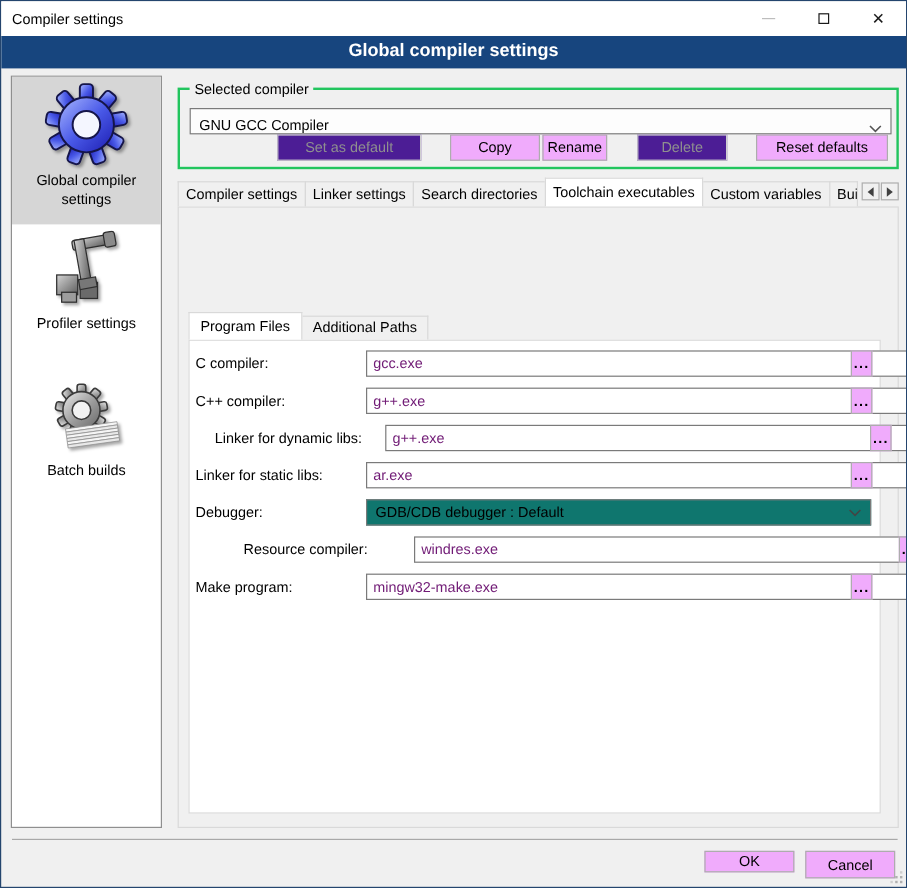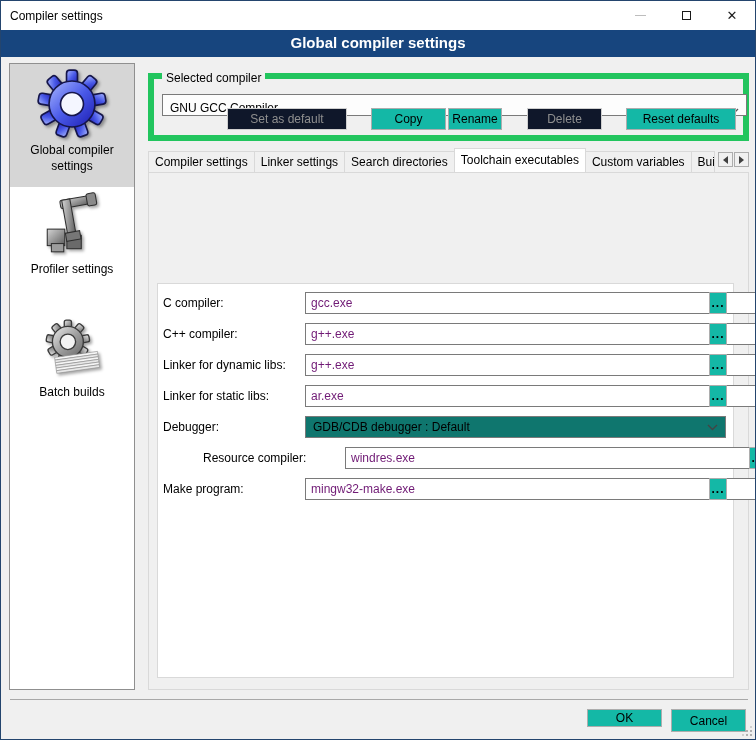--- a/index.html
+++ b/index.html
@@ -25,31 +25,31 @@
   
   .sidebar { position:absolute; left:8px; top:62px; width:126px; height:627px; background:#fff;
              border:1px solid #8f8f8f; }
   .side-item { width:100%; height:123px; display:flex; flex-direction:column; align-items:center;
                padding-top:5px; cursor:default; }
   .side-item.selected { background:#d6d6d6; }
   .side-item svg { filter:drop-shadow(2px 2.5px 1.5px rgba(0,0,0,0.35)); }
   .side-label { text-align:center; line-height:1.3; margin-top:4px; width:112px; }
 
   
-  .grp { position:absolute; border:6px solid #22c55e; }
+  .grp { position:absolute; border:2px solid #22c55e; }
   .grp-label { position:absolute; top:-8px; left:8px; background:#f0f0f0; padding:0 4px; white-space:nowrap; }
 
   #grp-compiler { left:147px; top:72px; width:601px; height:68px; }
   .combo { position:absolute; left:8px; top:15px; width:585px; height:22px; background:#fdfdfd;
            border:1px solid #7a7a7a; display:flex; align-items:flex-end; justify-content:space-between;
            padding:0 7px; }
   .btnrow { position:absolute; right:7px; bottom:5px; display:flex; align-items:center; }
-  .btn { height:22px; background:#14b8a6; border:1px solid #adadad; display:flex; align-items:center;
+  .btn { height:22px; background:#f0abfc; border:1px solid #adadad; display:flex; align-items:center;
          justify-content:center; white-space:nowrap; cursor:default; }
-  .btn.disabled { background:#0f172a; border-color:#cfcfcf; color:#8f8f8f;margin-left:25px; }
+  .btn.disabled { background:#4c1d95; border-color:#cfcfcf; color:#8f8f8f;margin-left:25px; }
   .w-sad { width:120px; } .w-copy { width:75px; margin-left:24px; } .w-ren { width:54px; margin-left:2px; }
   .w-del { width:75px; margin-left:2px; } .w-reset { width:110px; margin-left:24px; }
 
   
   .tabs { position:absolute; left:147px; top:147px; width:601px; height:24px; display:flex;
           align-items:flex-end; z-index:3; }
   .tab { height:21px; line-height:20px; padding:0 6px; background:#f0f0f0; border:1px solid #d9d9d9;
          border-bottom:none; white-space:nowrap; margin-right:-1px; }
   .tab.active { height:24px; line-height:23px; background:#fff; position:relative; z-index:2; }
   .tab.clipped { width:37px; overflow:hidden; padding-right:0; }
@@ -83,21 +83,21 @@
                 border:1px solid #d9d9d9; z-index:2; }
 
   .row { position:absolute; left:0; width:100%; height:23px; }
   .row-label { position:absolute; left:5px; top:4px; white-space:nowrap; }
   .row-input { position:absolute; left:147px; top:0; width:473px; height:22px; border:1px solid #7a7a7a;
                background:#fff; padding:0 5px; font:12px "Liberation Sans", sans-serif; color:#701a75; }
   .row-browse { position:absolute; left:551px; top:0; width:18px; height:22px; font-weight:bold; letter-spacing:1px; }
   .row-select { position:absolute; left:147px; top:0; width:421px; height:22px; background:#0f766e;
                 border:1px solid #7a7a7a; display:flex; align-items:center; justify-content:space-between;
                 padding:0 7px; }
-  .r0{top:8px;} .r1{top:39px;} .r2{top:70px;} .r3{top:101px;} .r4{top:132px;} .r5{top:163px;margin-left:40px;} .r6{top:194px;}
+  .r0{top:8px;} .r1{top:39px;} .r2{top:70px;margin-left:16px;} .r3{top:101px;} .r4{top:132px;} .r5{top:163px;margin-left:40px;} .r6{top:194px;}
 
   
   .sep { position:absolute; left:9px; width:738px; top:698px; height:1px; background:#a8a8a8; }
   #btn-ok { position:absolute; left:586px; top:708px; width:75px; height:18px; }
   #btn-cancel { position:absolute; left:670px; top:708px; width:75px; height:23px; }
   .grip { position:absolute; right:2px; bottom:2px; width:12px; height:12px; }
   .grip::after { content:""; position:absolute; width:2px; height:2px; background:#b0b0b0; right:1px; bottom:1px;
                  box-shadow:-4px 0 #b0b0b0, 0 -4px #b0b0b0, -8px 0 #cfcfcf, 0 -8px #cfcfcf, -4px -4px #b0b0b0; }
 
   .chev { display:block; }
@@ -246,20 +246,24 @@
   <div class="grp" id="grp-install">
     <span class="grp-label">Compiler's installation directory</span>
     <div class="path-field">
       <span class="sel-text">C:\raylib\MinGW</span>
     </div>
     <div class="btn browse-sm" id="browse-path">...</div>
     <div class="btn" id="autodetect">Auto-detect</div>
     <div class="note">NOTE: All programs must exist either in the "bin" sub-directory of this path, or in any of the "Additional</div>
   </div>
 
+  <div class="inner-tabs">
+    <div class="itab active">Program Files</div>
+    <div class="itab">Additional Paths</div>
+  </div>
 
   <div class="inner-page">
     <div class="row r0">
       <span class="row-label">C compiler:</span>
       <input class="row-input" value="gcc.exe" style="">
       <div class="btn row-browse">...</div>
     </div>
     <div class="row r1">
       <span class="row-label">C++ compiler:</span>
       <input class="row-input" value="g++.exe" style="">

